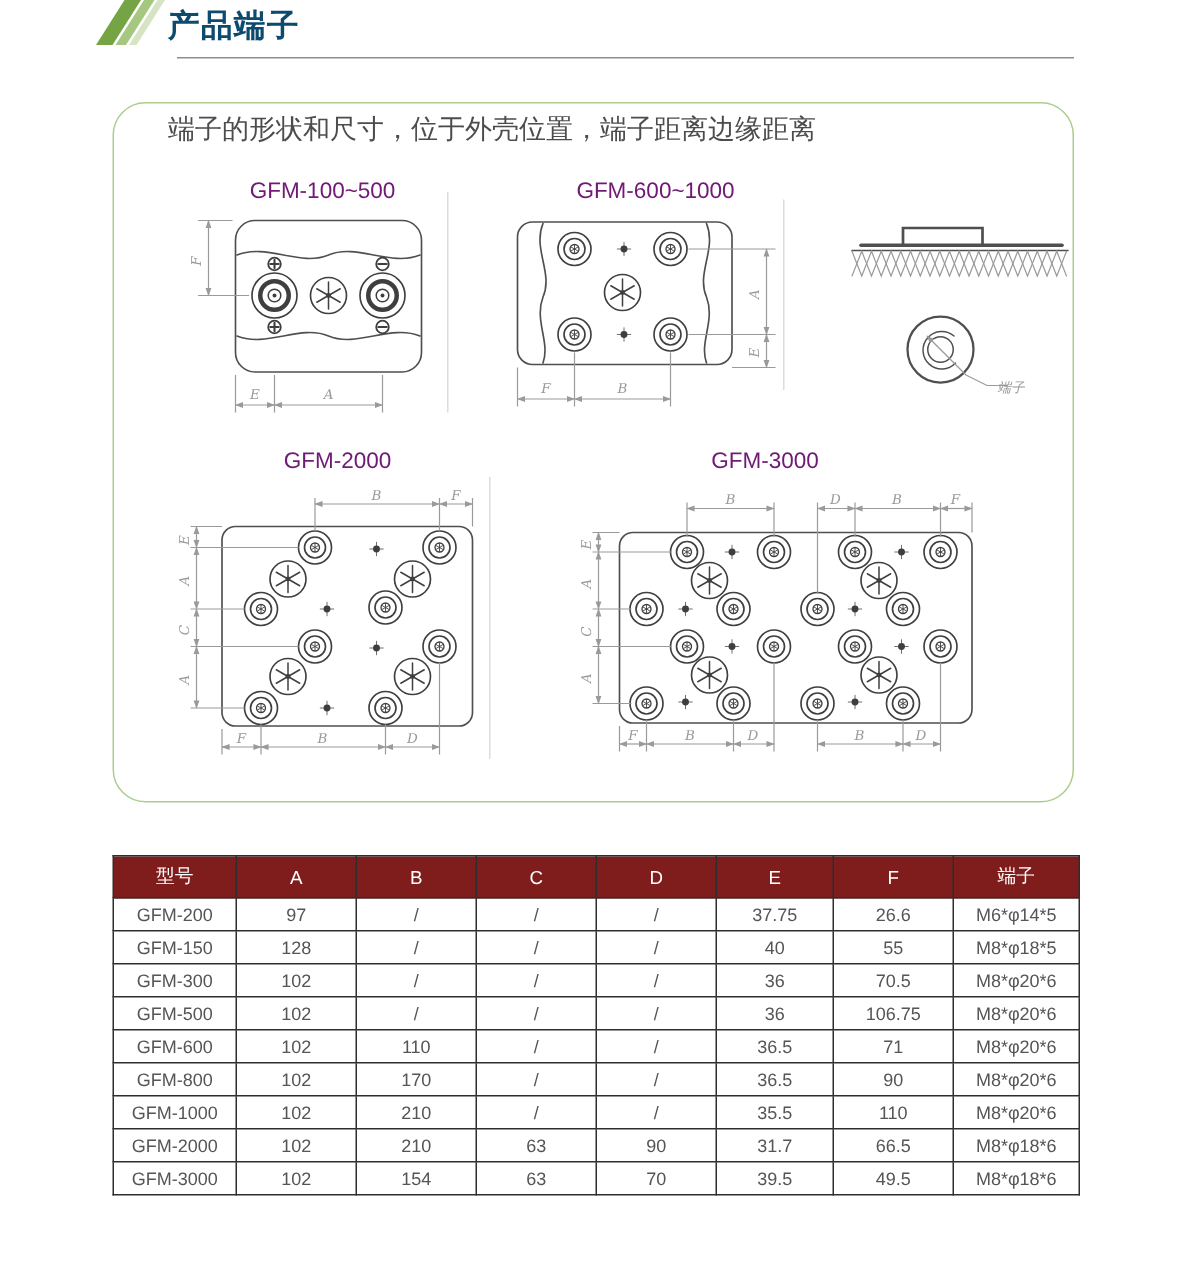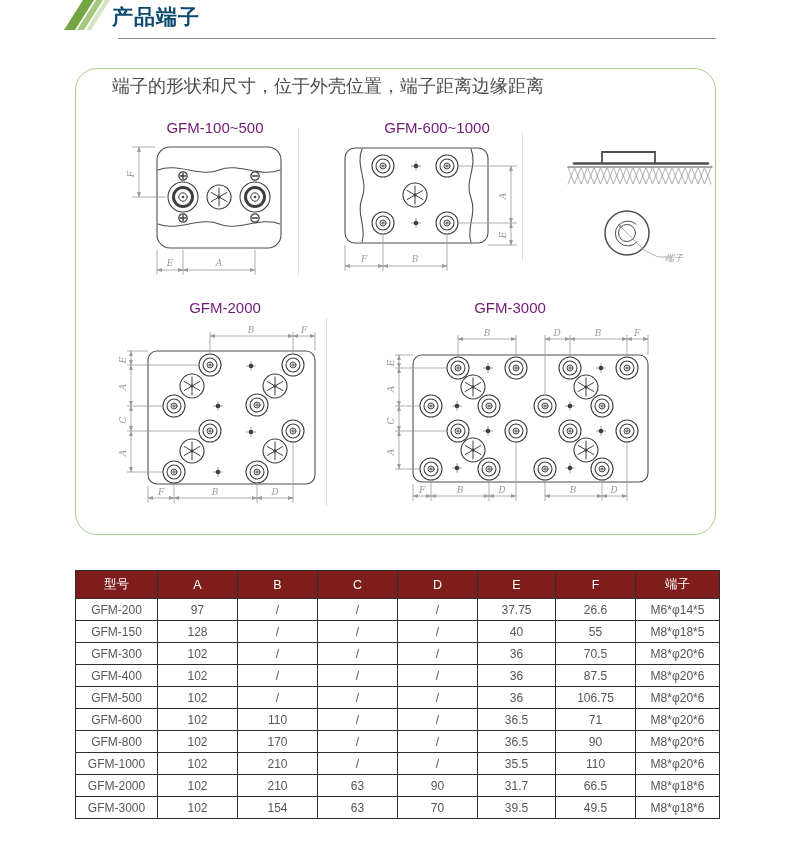--- a/index.html
+++ b/index.html
@@ -346,30 +346,20 @@
         <td>GFM-300</td>
         <td>102</td>
         <td>/</td>
         <td>/</td>
         <td>/</td>
         <td>36</td>
         <td>70.5</td>
         <td>M8*φ20*6</td>
       </tr>
       <tr>
-        <td>GFM-400</td>
-        <td>102</td>
-        <td>/</td>
-        <td>/</td>
-        <td>/</td>
-        <td>36</td>
-        <td>87.5</td>
-        <td>M8*φ20*6</td>
-      </tr>
-      <tr>
         <td>GFM-500</td>
         <td>102</td>
         <td>/</td>
         <td>/</td>
         <td>/</td>
         <td>36</td>
         <td>106.75</td>
         <td>M8*φ20*6</td>
       </tr>
       <tr>

